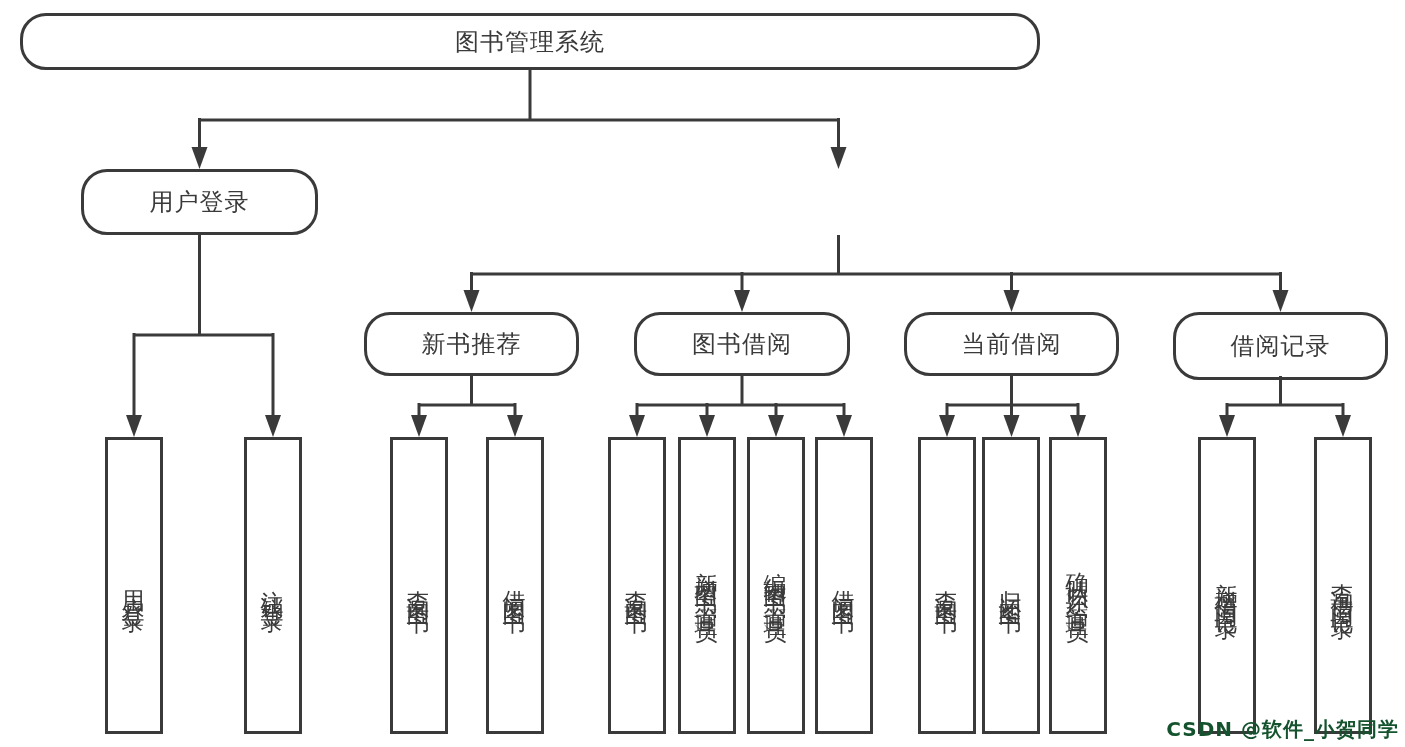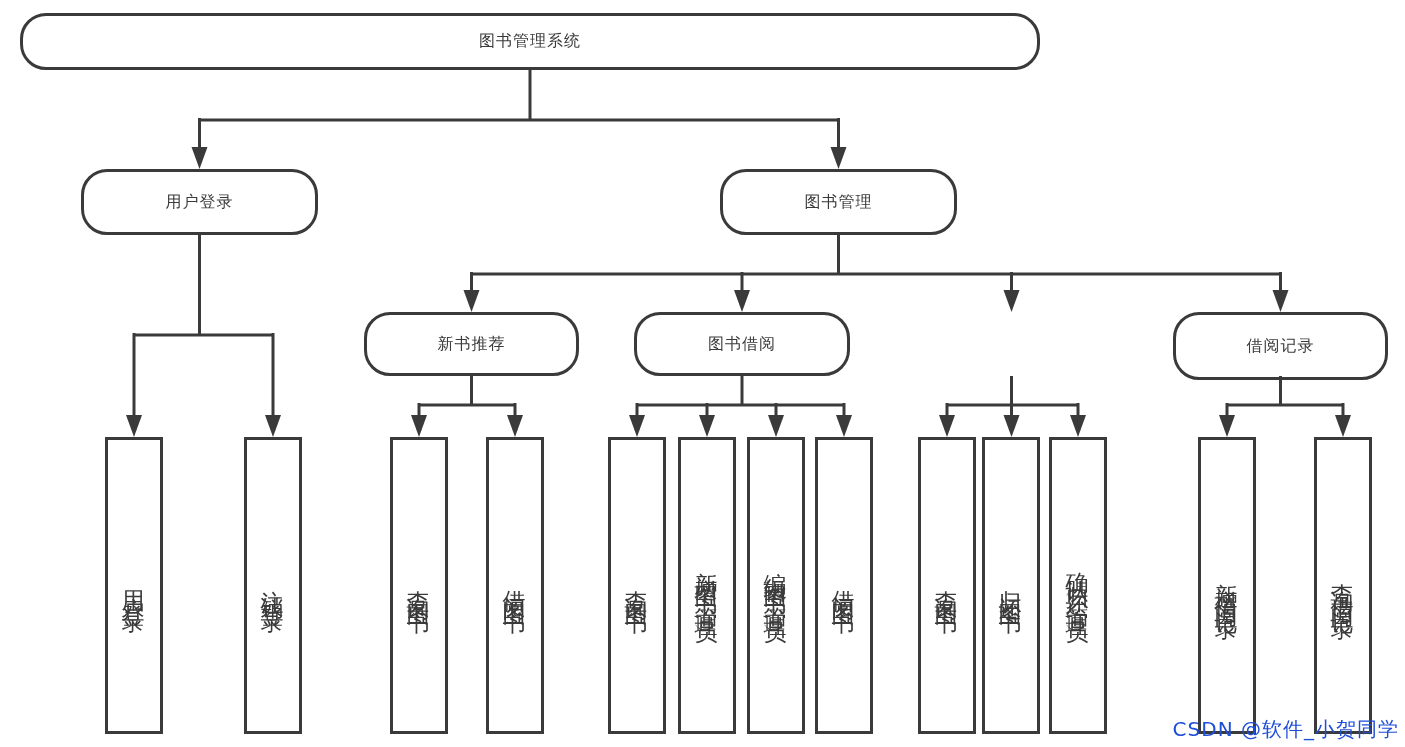--- a/index.html
+++ b/index.html
@@ -20,21 +20,21 @@
     box-sizing: border-box;
     border: 3px solid #3a3a3a;
     background: #ffffff;
     display: flex;
     align-items: center;
     justify-content: center;
     color: #3a3a3a;
     z-index: 1;
   }
   .node.h {
-    font-size: 16px;
+    font-size: 24px;
     letter-spacing: 1px;
     white-space: nowrap;
     border-radius: 26px;
   }
   .node.v span {
     writing-mode: vertical-lr;
     text-orientation: mixed;
     font-size: 23px;
     letter-spacing: 7px;
     white-space: nowrap;
@@ -54,47 +54,48 @@
   }
   #connectors polygon {
     fill: #3a3a3a;
     stroke: none;
   }
   .watermark {
     position: absolute;
     right: 6px;
     top: 716px;
     font-size: 20px;
-    color: #1d4ed8;
+    color: #14532d;
     z-index: 3;
     white-space: nowrap;
     letter-spacing: 1px;
+    font-weight: bold;
   }
 </style>
 </head>
 <body>
 
 <div id="canvas">
 
   <div class="node h" style="left:20px; top:13px; width:1020px; height:57px;">
     <span>图书管理系统</span>
   </div>
 
   <div class="node h" style="left:81px; top:169px; width:237px; height:66px;">
     <span>用户登录</span>
   </div>
-  <div class="node h" style="left:720px; top:169px; width:237px; height:66px;">
-    <span>图书管理</span>
-  </div>
 
   <div class="node h" style="left:634px; top:312px; width:216px; height:64px;">
     <span>图书借阅</span>
   </div>
   <div class="node h" style="left:364px; top:312px; width:215px; height:64px;">
     <span>新书推荐</span>
+  </div>
+  <div class="node h" style="left:904px; top:312px; width:215px; height:64px;">
+    <span>当前借阅</span>
   </div>
   <div class="node h" style="left:1173px; top:312px; width:215px; height:68px;">
     <span>借阅记录</span>
   </div>
 
   <div class="node v" style="left:105px; top:437px; width:58px; height:297px;">
     <span>用户登录</span>
   </div>
   <div class="node v" style="left:244px; top:437px; width:58px; height:297px;">
     <span>注销登录</span>

